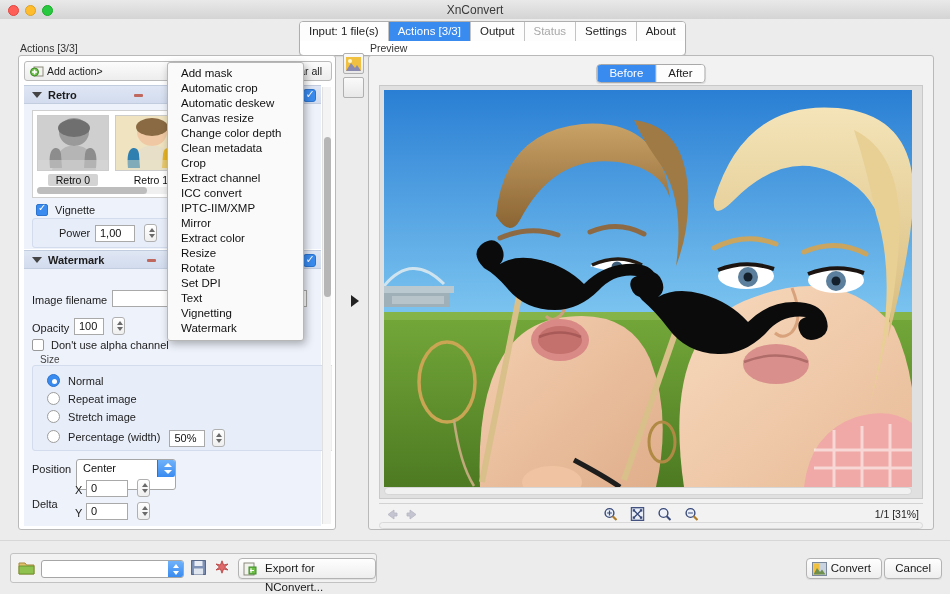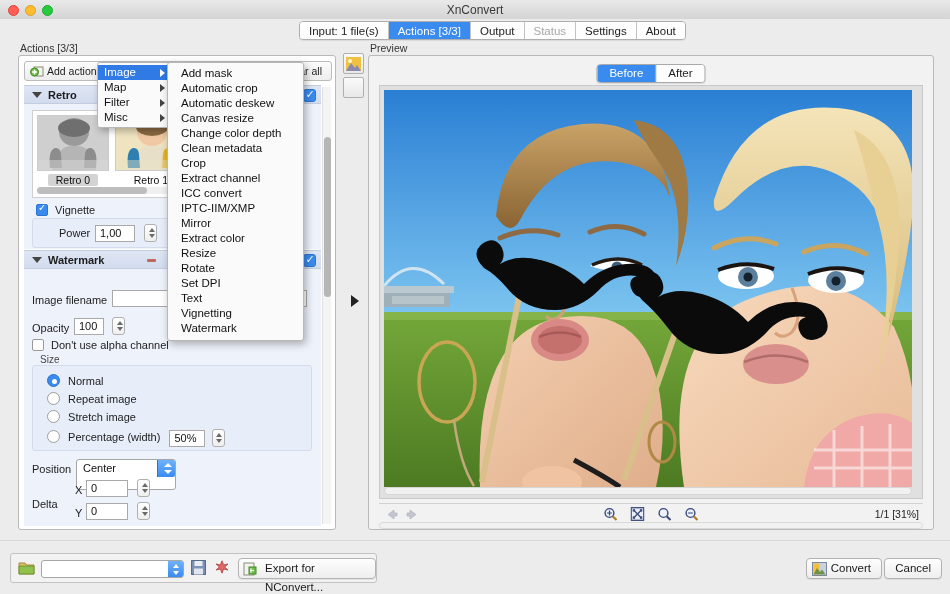--- a/index.html
+++ b/index.html
@@ -32,21 +32,21 @@
 
   
   .tabbar {
     position: absolute; top: 19px; left: 0; width: 950px; height: 23px;
     background: #ececec;
   }
   .tabs {
     position: absolute; left: 299px; top: 2px;
     display: flex;
     border: 1px solid #aeaeae; border-radius: 4px; overflow: hidden;
-    background: #fff; height: 19px;
+    background: #fff; height: 35px;
     box-shadow: 0 1px 1px rgba(0,0,0,.08);
   }
   .tab {
     padding: 0 9px; height: 19px; line-height: 19px;
     font-size: 11.5px; color: #222; background: #fdfdfd;
     border-right: 1px solid #c3c3c3; cursor: default; white-space: nowrap;
   }
   .tab:last-child { border-right: none; }
   .tab.active { background: #3a8bf0; color: #fff; }
   .tab.disabled { color: #a8a8a8; }
@@ -448,21 +448,21 @@
           <span class="txtf" style="position:absolute; left:50px; top:49px; width:30px;">100</span>
           <span class="spin" style="position:absolute; left:85px; top:48px;"></span>
 
           <div style="position:absolute; left:8px; top:70px;">
             <span class="cbx"></span>
             <span class="lbl" style="margin-left:4px;">Don't use alpha channel</span>
           </div>
 
           <span class="lbl" style="position:absolute; left:16px; top:85px; font-size:10px; color:#444;">Size</span>
 
-          <div class="groupbox" style="position:absolute; left:8px; top:96px; width:280px; height:86px;">
+          <div class="groupbox" style="position:absolute; left:8px; top:96px; width:303px; height:86px;">
             <div style="position:absolute; left:14px; top:8px;">
               <span class="rdo on"></span>
               <span class="lbl" style="margin-left:5px;">Normal</span>
             </div>
             <div style="position:absolute; left:14px; top:26px;">
               <span class="rdo"></span>
               <span class="lbl" style="margin-left:5px;">Repeat image</span>
             </div>
             <div style="position:absolute; left:14px; top:44px;">
               <span class="rdo"></span>
@@ -670,38 +670,20 @@
             <path d="M3.6 6 H8.4" stroke="#3a4a7a" stroke-width="1.2"></path>
             <path d="M9.2 9.2 L13 13" stroke="#b07c28" stroke-width="2.2"></path>
           </svg>
         </span>
       </span>
       <span class="pg-indicator">1/1 [31%]</span>
     </div>
     <div class="pv-footbar"></div>
   </div>
 
-  <div class="menu-l1">
-    <div class="mi sel">
-      <span>Image</span>
-      <span class="sub"></span>
-    </div>
-    <div class="mi">
-      <span>Map</span>
-      <span class="sub"></span>
-    </div>
-    <div class="mi">
-      <span>Filter</span>
-      <span class="sub"></span>
-    </div>
-    <div class="mi">
-      <span>Misc</span>
-      <span class="sub"></span>
-    </div>
-  </div>
 
   <div class="menu-l2">
     <div class="mi">Add mask</div>
     <div class="mi">Automatic crop</div>
     <div class="mi">Automatic deskew</div>
     <div class="mi">Canvas resize</div>
     <div class="mi">Change color depth</div>
     <div class="mi">Clean metadata</div>
     <div class="mi">Crop</div>
     <div class="mi">Extract channel</div>

